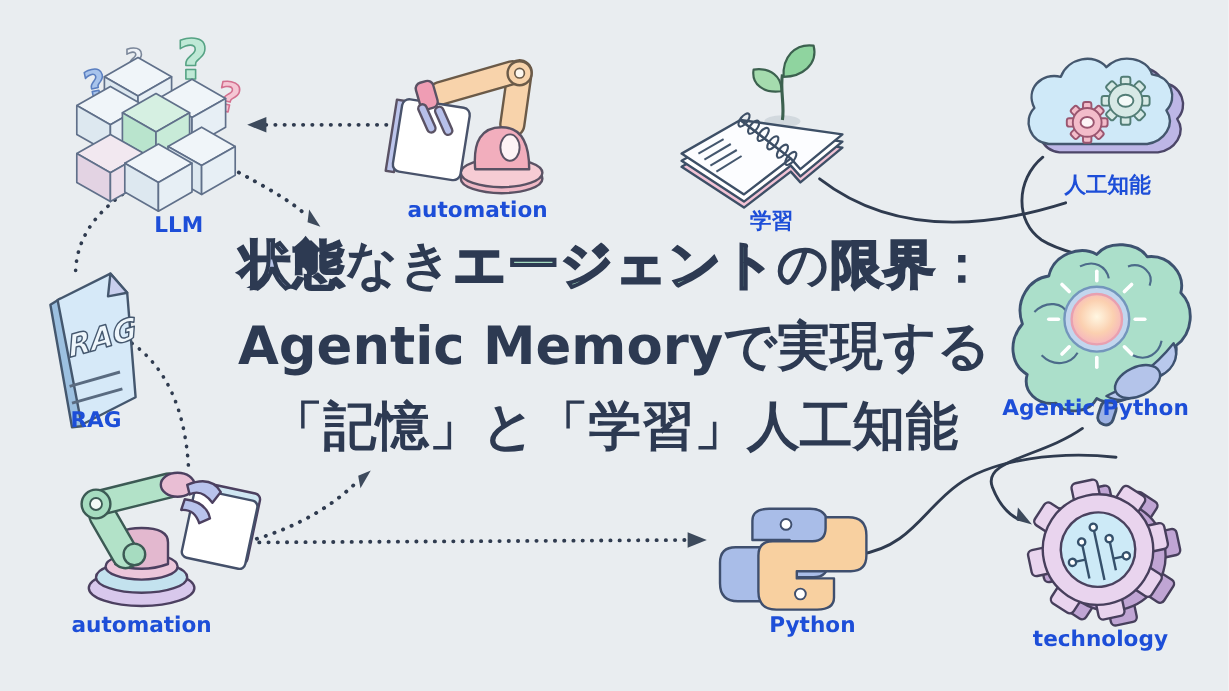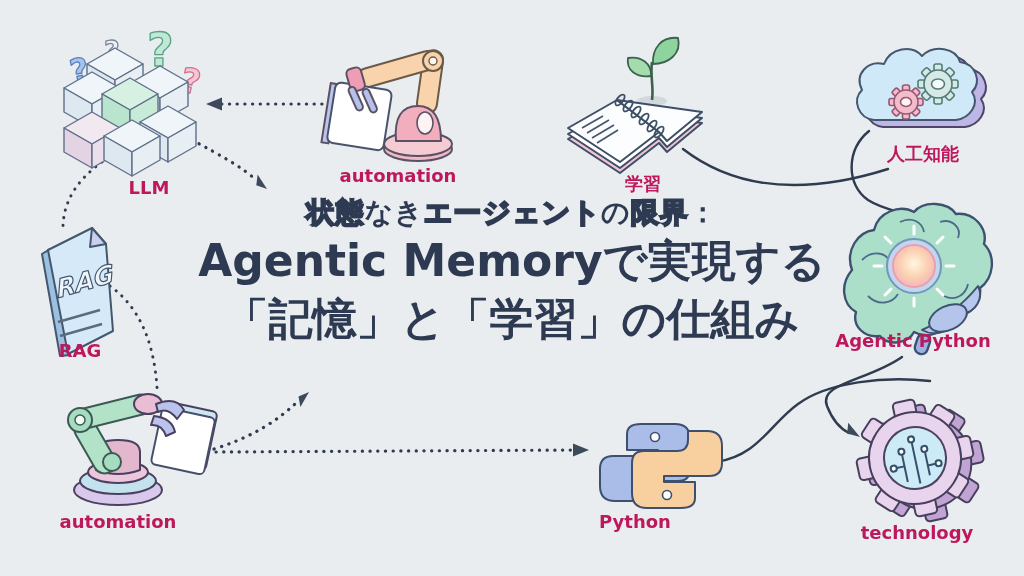--- a/index.html
+++ b/index.html
@@ -1,22 +1,22 @@
 <!DOCTYPE html>
 <html><head>
 <meta charset="utf-8">
 <style>
   html,body{margin:0;padding:0;}
   body{width:1024px;height:576px;overflow:hidden;font-family:"DejaVu Sans","Liberation Sans",sans-serif;}
   #stage{position:relative;width:1024px;height:576px;background:#e9edf0;}
   #diagram-svg{position:absolute;left:0;top:0;}
-  .node-label{position:absolute;transform:translateX(-50%);font-size:18px;font-weight:600;color:#be185d;white-space:nowrap;}
+  .node-label{position:absolute;transform:translateX(-50%);font-size:18px;font-weight:600;color:#1d4ed8;white-space:nowrap;}
   .title{position:absolute;left:0;right:0;top:197px;text-align:center;font-weight:bold;color:#2d3a52;line-height:1.16;}
-  .title .t1{font-size:28px;letter-spacing:1px;text-decoration:underline;}
-  .title .t23{font-size:44px;margin-top:6px;}
+  .title .t1{font-size:43px;letter-spacing:1px;text-decoration:underline;}
+  .title .t23{font-size:44px;margin-top:16px;}
   .title span{display:inline-block;}
 </style>
 </head>
 <body>
 
 <div id="stage" style="background: rgb(233, 237, 240);">
 
 <svg id="diagram-svg" width="1024" height="576" viewBox="0 0 1024 576">
   <defs>
     <radialGradient id="glowGrad" cx="50%" cy="45%" r="60%">
@@ -262,26 +262,26 @@
         <circle cx="-23" cy="6" r="3" fill="#ffffff"></circle>
         <circle cx="22" cy="10" r="3" fill="#ffffff"></circle>
       </g>
     </g>
   </g>
 </svg>
 
   <div class="title">
     <div class="t1" id="title-line1"><span style="color: rgb(185, 198, 232); -webkit-text-stroke: 2px rgb(45, 58, 82);">状態</span><span style="color: rgb(45, 58, 82);">なき</span><span style="color: rgb(165, 220, 192); -webkit-text-stroke: 2px rgb(45, 58, 82);">エージェント</span><span style="color: rgb(45, 58, 82);">の</span><span style="color: rgb(243, 190, 208); -webkit-text-stroke: 2px rgb(45, 58, 82);">限界</span><span style="color: rgb(45, 58, 82);">：</span></div>
     <div class="t23">Agentic Memoryで実現する</div>
-    <div class="t23">「記憶」と「学習」の仕組み</div>
+    <div class="t23">「記憶」と「学習」人工知能</div>
   </div>
 
   <div class="node-label" style="left:149px;top:177px;">LLM</div>
   <div class="node-label" style="left:398px;top:165px;">automation</div>
   <div class="node-label" style="left:643px;top:172px;font-family:Liberation Mono, monospace;">学習</div>
   <div class="node-label" style="left:923px;top:142px;">人工知能</div>
   <div class="node-label" style="left:80px;top:340px;">RAG</div>
   <div class="node-label" style="left:913px;top:330px;">Agentic Python</div>
   <div class="node-label" style="left:118px;top:511px;">automation</div>
-  <div class="node-label" style="left:635px;top:511px;">Python</div>
+  <div class="node-label" style="left:677px;top:511px;">Python</div>
   <div class="node-label" style="left:917px;top:522px;">technology</div>
 
 </div>
 
 </body></html>

